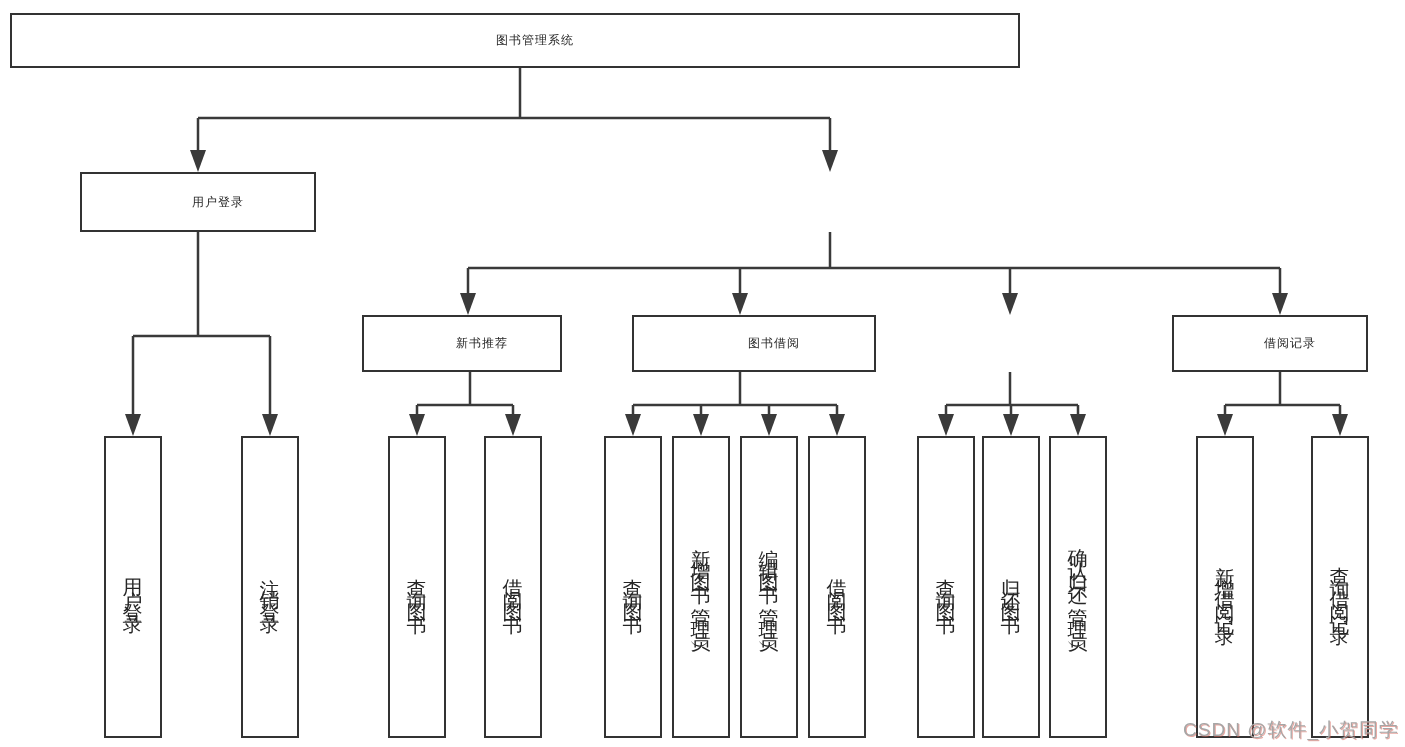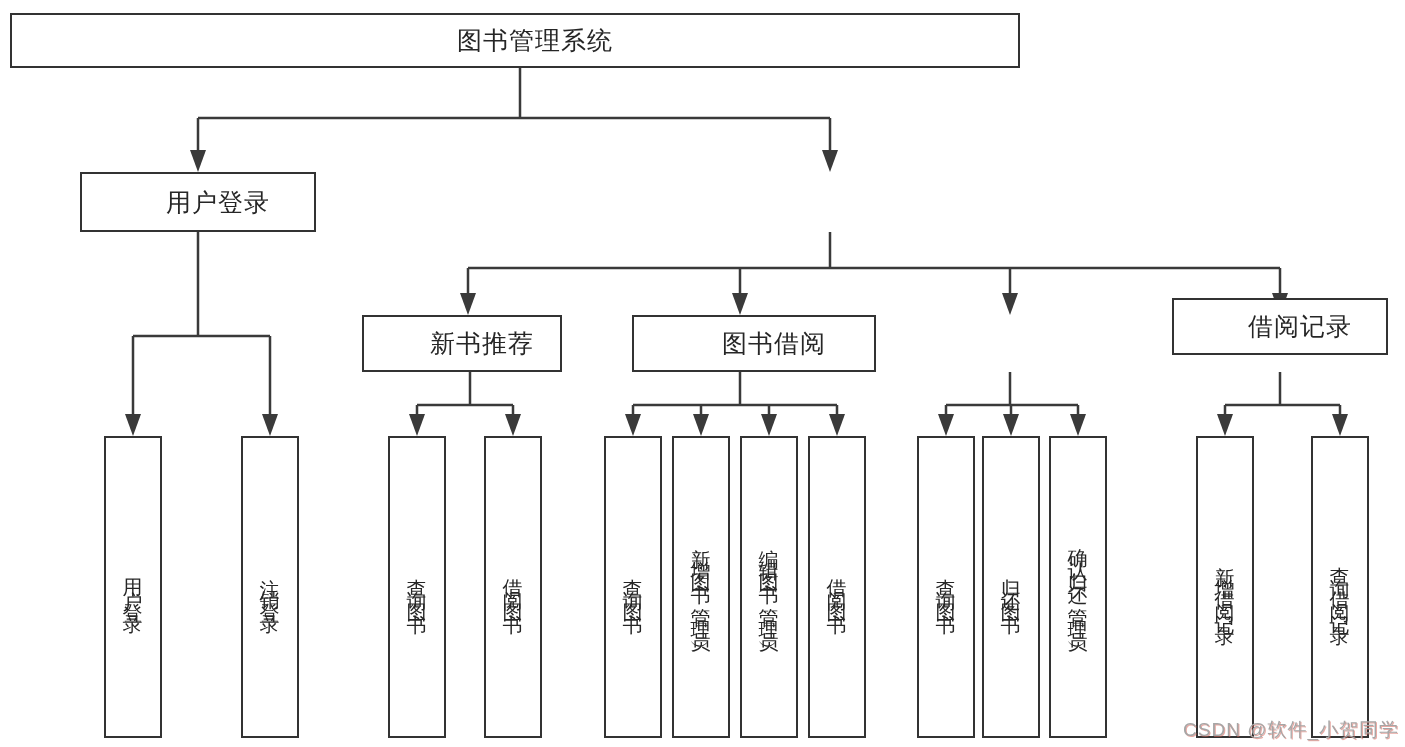--- a/index.html
+++ b/index.html
@@ -24,21 +24,21 @@
   }
   .node{
     position:absolute;
     box-sizing:border-box;
     border:2px solid var(--border);
     background:var(--background);
     display:flex;
     align-items:center;
     justify-content:center;
     color:var(--text);
-    font-size:25px;
+    font-size:12px;
     letter-spacing:1px;
     text-align:center;
     z-index:2;
     padding-left:40px;
   }
   .leaf{
     writing-mode:vertical-rl;
     text-orientation:mixed;
     font-size:20px;
     letter-spacing:12px;
@@ -93,21 +93,21 @@
       <polygon points="1332,414 1348,414 1340,436"></polygon>
     </g>
   </svg>
 
   <div class="node" style="left:10px;top:13px;width:1010px;height:55px">图书管理系统</div>
 
   <div class="node" style="left:80px;top:172px;width:236px;height:60px">用户登录</div>
 
   <div class="node" style="left:362px;top:315px;width:200px;height:57px">新书推荐</div>
   <div class="node" style="left:632px;top:315px;width:244px;height:57px">图书借阅</div>
-  <div class="node" style="left:1172px;top:298px;width:216px;height:57px">借阅记录</div>
+  <div class="node" style="left:1172px;top:315px;width:196px;height:57px">借阅记录</div>
 
   <div class="node leaf" style="left:104px;top:436px;width:58px;height:302px">用户登录</div>
   <div class="node leaf" style="left:241px;top:436px;width:58px;height:302px">注销登录</div>
 
   <div class="node leaf" style="left:388px;top:436px;width:58px;height:302px">查询图书</div>
   <div class="node leaf" style="left:484px;top:436px;width:58px;height:302px">借阅图书</div>
 
   <div class="node leaf" style="left:604px;top:436px;width:58px;height:302px">查询图书</div>
   <div class="node leaf" style="left:672px;top:436px;width:58px;height:302px">新增图书（管理员）</div>
   <div class="node leaf" style="left:740px;top:436px;width:58px;height:302px">编辑图书（管理员）</div>

